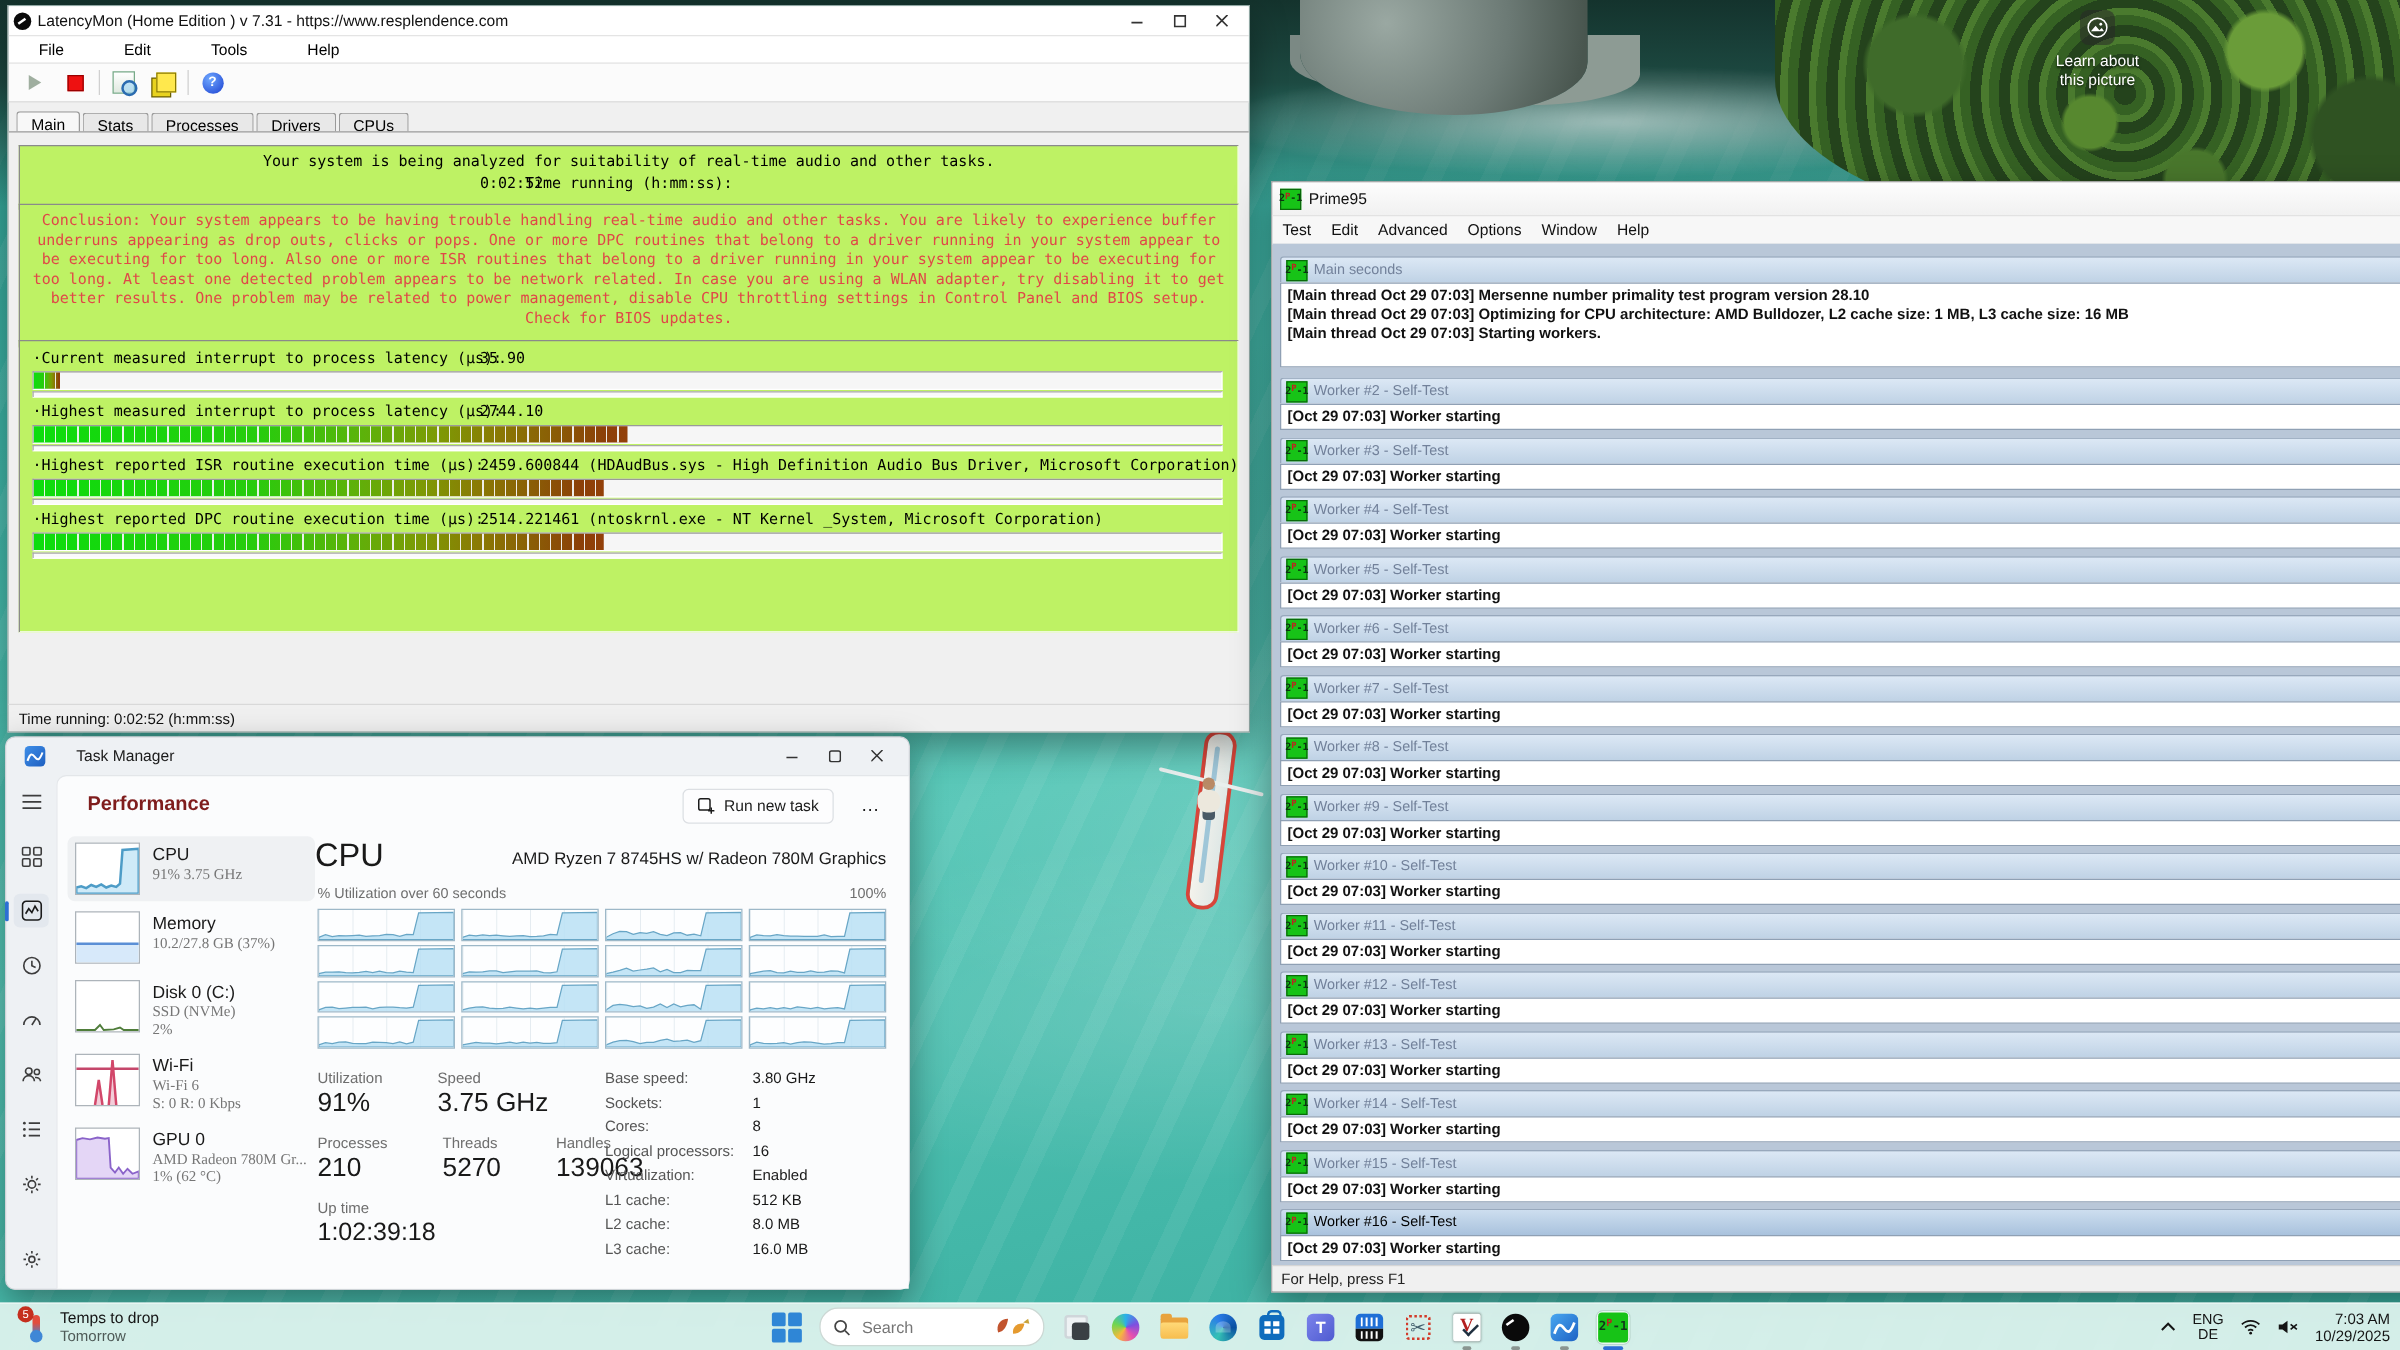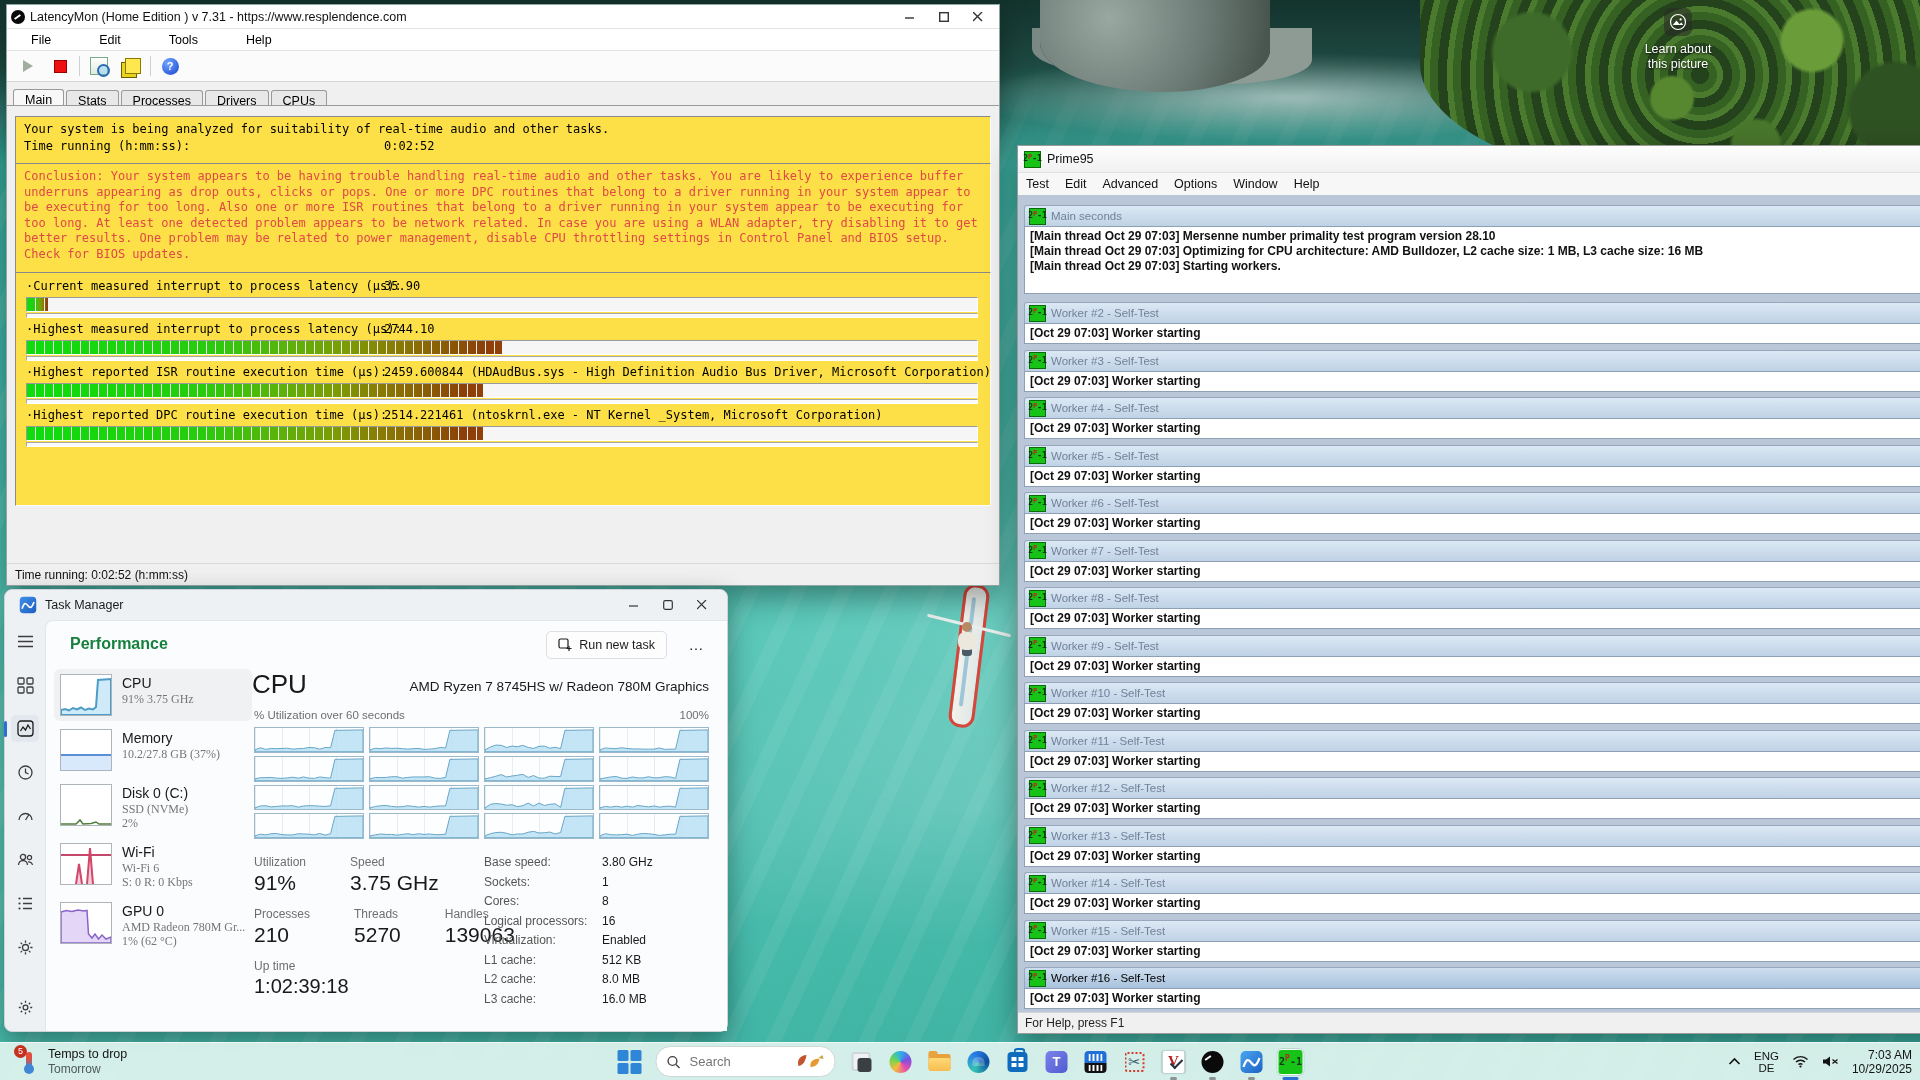--- a/index.html
+++ b/index.html
@@ -62,48 +62,48 @@
   .ic-driver{width:16px;height:16px;background:linear-gradient(180deg,#fff,#dfe9df);border:1px solid #7a8; position:relative;}
   .ic-driver:after{content:"";position:absolute;right:-3px;bottom:-3px;width:9px;height:9px;border:2px solid #2b6cb0;border-radius:50%;background:rgba(120,200,255,.4);}
   .ic-pages{width:14px;height:14px;background:#ffe84d;border:1px solid #8a7a00;box-shadow:-4px 4px 0 -1px #e8d21f,-4px 4px 0 0 #6a5d00;position:relative;margin-left:4px;}
   .ic-help{width:17px;height:17px;border-radius:50%;background:radial-gradient(circle at 35% 30%,#6fa8ff,#1a3fd0);color:#fff;font-weight:bold;font-size:11px;display:flex;align-items:center;justify-content:center;}
   .ic-help:after{content:"?";}
   .lm-tabs{display:flex;align-items:flex-end;height:26px;padding:4px 6px 0 6px;gap:2px;}
   .lm-tab{font-size:12.5px;padding:3px 11px 4px;border:1px solid #9a9a9a;border-bottom:none;border-radius:3px 3px 0 0;background:#e8e8e8;}
   .lm-tab.active{background:#f8f8f8;padding-bottom:6px;position:relative;top:1px;}
   .lm-body{position:absolute;left:0;right:0;top:100px;bottom:21px;border-top:1px solid #9a9a9a;background:#f0f0f0;
     font-family:"DejaVu Sans Mono",monospace;font-size:12px;color:#000;}
-  .lm-panel{position:absolute;left:8px;right:8px;background:#fde047;border:1px solid #8a8a8a;border-right-color:#fdfdfd;border-bottom-color:#fdfdfd;}
+  .lm-panel{position:absolute;left:8px;right:8px;background:#bef264;border:1px solid #8a8a8a;border-right-color:#fdfdfd;border-bottom-color:#fdfdfd;text-align:center;}
   .lm-p1{top:10px;height:42px;padding:4px 8px;line-height:17px;}
   .lm-p1 .val{position:absolute;left:368px;top:21px;}
   .lm-p2{top:57px;height:103px;padding:5px 8px;color:#e04848;line-height:15.6px;}
   .lm-p3{top:166px;height:220px;padding:6px 8px;}
   .lm-row{position:relative;height:43px;}
   .lm-label{position:absolute;left:2px;top:0;}
   .lm-value{position:absolute;left:360px;top:0;white-space:nowrap;}
   .lm-track{position:absolute;left:2px;right:4px;top:18px;height:13px;background:#f6f6f6;border:1px solid #9a9a9a;border-right-color:#fff;border-bottom-color:#fff;}
   .lm-fill{height:100%;
     background:
       repeating-linear-gradient(90deg, rgba(255,255,255,0) 0 8px, rgba(244,244,244,.95) 8px 9px),
       linear-gradient(90deg,#0ddd0d 0%,#27cc0d 38%,#5bb30a 55%,#7d9a05 68%,#8a7a04 78%,#8a5c06 88%,#8c3f08 96%,#93400a 100%);}
   .lm-groove{position:absolute;left:2px;right:4px;top:34px;height:3px;background:#fafafa;border:1px solid #a8a8a8;border-right-color:#fff;border-bottom-color:#fff;}
   .lm-status{position:absolute;left:0;right:0;bottom:0;height:21px;background:#f0f0f0;border-top:1px solid #d9d9d9;
     font-size:12px;display:flex;align-items:center;padding:0 8px;color:#111;}
   
   .tm{left:4px;top:589px;width:722px;height:441px;background:#eef1f4;border-radius:8px;border:1px solid #cfd4d8;}
   .tm-title{height:30px;display:flex;align-items:center;padding:0 8px 0 14px;font-size:12.5px;color:#1b1b1b;}
-  .tm-title .t{flex:1;margin-left:8px;}
+  .tm-title .t{flex:1;margin-left:24px;}
   .tm-ic24{width:18px;height:18px;}
   .tm-rail{position:absolute;left:0;top:30px;bottom:0;width:40px;display:flex;flex-direction:column;align-items:center;gap:17px;padding-top:8px;}
   .rail-item{width:28px;height:28px;display:flex;align-items:center;justify-content:center;border-radius:5px;position:relative;color:#3d3d3d;}
   .rail-item.sel{background:#e3e8ee;}
   .rail-item.sel:before{content:"";position:absolute;left:-7px;top:6px;width:3px;height:16px;border-radius:2px;background:#2c6fd4;}
   .rail-spacer{flex:1;}
   .tm-panel{position:absolute;left:40px;top:30px;right:0;bottom:0;background:#fbfcfd;border-radius:8px 0 0 0;border:1px solid #e3e6e9;border-right:none;border-bottom:none;}
-  .tm-head{position:absolute;left:24px;top:14px;font-size:16px;font-weight:700;color:#15803d;}
+  .tm-head{position:absolute;left:24px;top:14px;font-size:16px;font-weight:700;color:#7f1d1d;}
   .tm-runbtn{position:absolute;right:60px;top:10px;height:26px;display:flex;align-items:center;gap:7px;
     border:1px solid #dcdfe3;border-radius:5px;background:#fdfdfe;padding:0 11px;font-size:12.5px;color:#1b1b1b;}
   .tm-more{position:absolute;right:18px;top:10px;width:26px;height:26px;border-radius:5px;display:flex;align-items:center;justify-content:center;font-size:15px;color:#1b1b1b;}
   .tm-side{position:absolute;left:8px;top:48px;width:198px;display:flex;flex-direction:column;gap:3px;}
   .tm-row{display:flex;gap:10px;padding:5px 6px;border-radius:6px;align-items:flex-start;}
   .tm-row.sel{background:#eff1f3;}
   .tm-thumb{width:50px;height:40px;background:#fff;border:1px solid #adb4ba;flex:none;}
   .tm-thumb svg{display:block;width:100%;height:100%;}
   .tm-row .nm{font-size:14px;color:#191919;line-height:18px;}
   .tm-row .sb{font-size:12px;color:#767676;line-height:14px;font-family:Liberation Serif, serif;}

